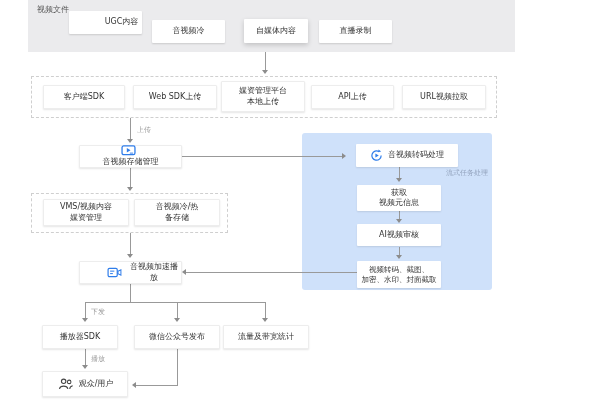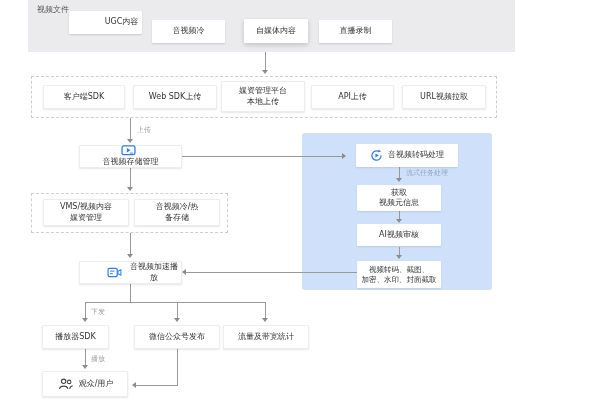--- a/index.html
+++ b/index.html
@@ -14,21 +14,21 @@
     position:absolute;background:#ffffff;border:1px solid #ededed;box-sizing:border-box;
     display:flex;align-items:center;justify-content:center;
     font-size:8px;line-height:1.3;text-align:center;color:#333;
     box-shadow:0 1px 2px rgba(0,0,0,.10);white-space:pre-line;z-index:4;border-radius:1px;
   }
   .node.flat{border:none;box-shadow:0 1px 2px rgba(0,0,0,.14);}
   .node.raised{border:none;box-shadow:0 2px 5px rgba(0,0,0,.18);}
   .node .ic{display:inline-flex;margin-right:5px;flex:none;}
   .sec-label{position:absolute;font-size:8px;color:#555;z-index:3;}
   .edge-label{position:absolute;font-size:7px;color:#999;z-index:5;}
-  .edge-label.on-blue{color:#93a3bd;}
+  .edge-label.on-blue{color:#93a3bd;margin-left:40px;}
   .vline{position:absolute;width:1px;background:#999;z-index:3;}
   .hline{position:absolute;height:1px;background:#999;z-index:3;}
   .ah-down{position:absolute;width:0;height:0;border-left:3px solid transparent;border-right:3px solid transparent;border-top:4px solid #8c8c8c;z-index:3;}
   .ah-right{position:absolute;width:0;height:0;border-top:3px solid transparent;border-bottom:3px solid transparent;border-left:4px solid #8c8c8c;z-index:3;}
   .ah-left{position:absolute;width:0;height:0;border-top:3px solid transparent;border-bottom:3px solid transparent;border-right:4px solid #8c8c8c;z-index:3;}
 </style>
 </head>
 <body>
 
 <div class="stage">
@@ -126,21 +126,21 @@
   <div class="vline" style="left:130px;top:284px;height:18px;"></div>
   <div class="hline" style="left:85px;top:302px;width:180px;"></div>
   <div class="vline" style="left:85px;top:302px;height:18px;"></div>
   <div class="ah-down" style="left:82px;top:318px;"></div>
   <div class="edge-label" style="left:91px;top:307px;">下发</div>
   <div class="vline" style="left:177px;top:302px;height:18px;"></div>
   <div class="ah-down" style="left:174px;top:318px;"></div>
   <div class="vline" style="left:265px;top:302px;height:18px;"></div>
   <div class="ah-down" style="left:262px;top:318px;"></div>
 
-  <div class="node" style="left:42px;top:325px;width:67px;height:24px;">播放器SDK</div>
+  <div class="node" style="left:42px;top:325px;width:76px;height:24px;">播放器SDK</div>
   <div class="node" style="left:134px;top:325px;width:86px;height:24px;">微信公众号发布</div>
   <div class="node" style="left:223px;top:325px;width:86px;height:24px;">流量及带宽统计</div>
 
   <div class="vline" style="left:85px;top:349px;height:18px;"></div>
   <div class="ah-down" style="left:82px;top:365px;"></div>
   <div class="edge-label" style="left:91px;top:354px;">播放</div>
 
   <div class="vline" style="left:177px;top:349px;height:37px;"></div>
   <div class="hline" style="left:136px;top:385px;width:42px;"></div>
   <div class="ah-left" style="left:132px;top:382px;"></div>

